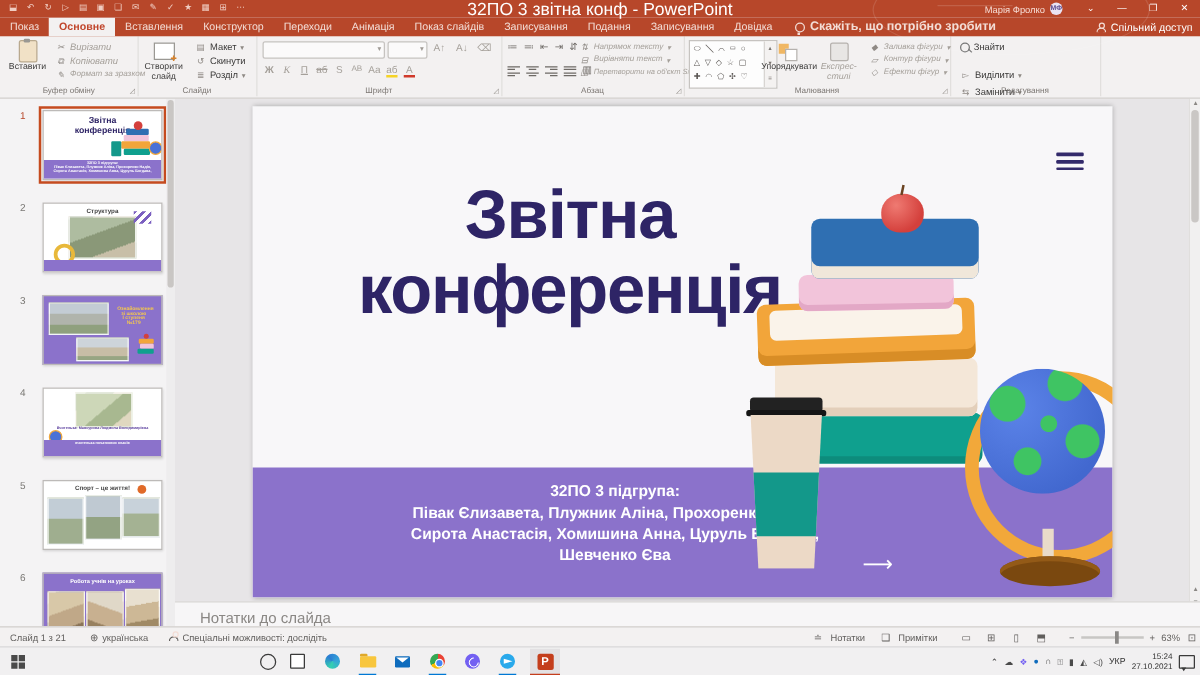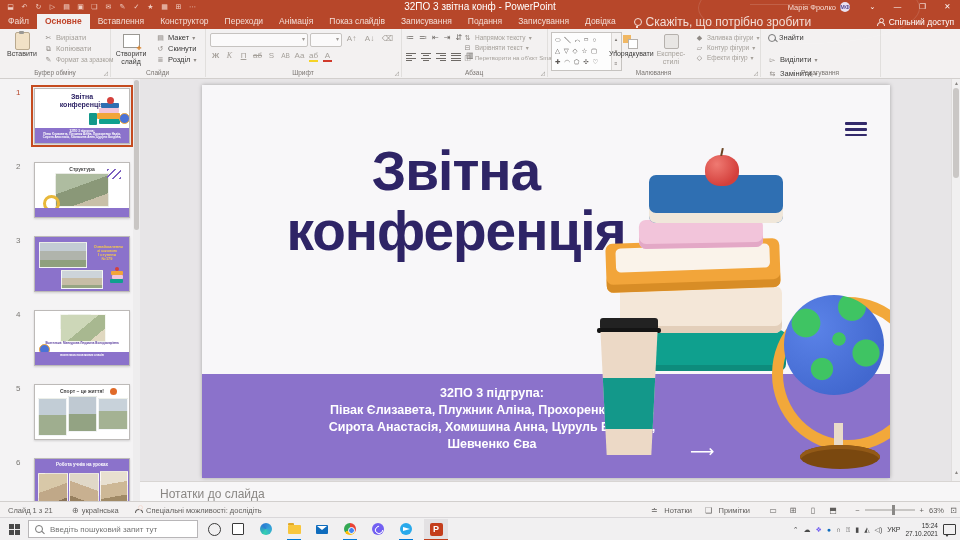--- a/index.html
+++ b/index.html
@@ -3,47 +3,47 @@
 <meta charset="utf-8">
 <style>
   html,body{margin:0;padding:0;background:#000;}
   .app{position:relative;width:960px;height:540px;font-family:"Liberation Sans",sans-serif;overflow:hidden;background:#e7e5e7;-webkit-font-smoothing:antialiased;}
   
   .titlebar{position:absolute;left:0;top:0;width:960px;height:14px;background:#b7472a;z-index:50;}
   .tb-deco{position:absolute;right:40px;top:-28px;width:220px;height:70px;border:1px solid rgba(255,255,255,.12);border-radius:50%;}
   .tb-deco2{position:absolute;right:150px;top:4px;width:60px;height:1px;background:rgba(255,255,255,.14);}
   .qa{position:absolute;left:4px;top:0;height:14px;display:flex;align-items:center;gap:1px;}
   .qa-i{width:13px;text-align:center;font-size:7px;color:#f0cdc2;line-height:14px;cursor:default;}
-  .tb-title{position:absolute;left:0;right:0;top:0;height:14px;line-height:14px;text-align:center;font-size:10px;color:#fff;pointer-events:none;}
+  .tb-title{position:absolute;left:0;right:0;top:0;height:14px;line-height:14px;text-align:center;font-size:14px;color:#fff;pointer-events:none;}
   .tb-right{position:absolute;right:0;top:0;height:14px;display:flex;align-items:center;}
   .tb-user{font-size:7.5px;color:#f6ddd5;margin-right:4px;}
   .avatar{width:10px;height:10px;border-radius:50%;background:#e9e2f2;color:#5b4a8e;font-size:5.5px;font-weight:bold;text-align:center;line-height:10px;margin-right:10px;}
   .winbtn{width:25px;height:14px;color:#fff;font-size:7.5px;text-align:center;line-height:14px;}
   
   .tabsrow{position:absolute;left:0;top:14px;width:960px;height:15px;background:#b7472a;display:flex;align-items:stretch;z-index:49;}
   .rtab{padding:0 8px;font-size:8.5px;color:#f3ddd6;line-height:15px;white-space:nowrap;}
   .rtab.sel{background:#f3f1f1;color:#c0452b;font-weight:bold;}
   .tellme{display:flex;align-items:center;gap:4px;margin-left:10px;}
   .bulb{width:6px;height:6px;border:1px solid #f3ddd6;border-radius:50%;position:relative;}
   .bulb::after{content:"";position:absolute;left:1.5px;bottom:-3px;width:2px;height:2px;background:#f3ddd6;}
-  .tellme span{font-size:12px;color:#f3ddd6;white-space:nowrap;}
+  .tellme span{font-size:10px;color:#f3ddd6;white-space:nowrap;font-weight:bold;}
   .share{position:absolute;right:6px;top:0;height:15px;display:flex;align-items:center;gap:4px;}
   .person{width:6px;height:3px;border:1px solid #f3ddd6;border-bottom:none;border-radius:4px 4px 0 0;position:relative;margin-top:4px;}
   .person::before{content:"";position:absolute;left:1.5px;top:-5px;width:3px;height:3px;border:1px solid #f3ddd6;border-radius:50%;}
   .share span{font-size:8.5px;color:#fff;}
   
   .ribbon{position:absolute;left:0;top:29px;width:960px;height:49px;background:#f3f1f1;border-bottom:1px solid #d2cfcd;z-index:48;}
   .grp{position:absolute;top:0;height:48px;border-right:1px solid #e1dfdd;}
   .grp-label{position:absolute;left:0;right:0;bottom:1px;text-align:center;font-size:6.5px;color:#7b7672;}
   .dl{position:absolute;right:2px;bottom:1px;font-size:5.5px;color:#908b86;}
   .big{position:absolute;top:3px;width:38px;text-align:center;}
   .big .bicon{height:18px;display:flex;align-items:center;justify-content:center;}
   .big .blabel{font-size:7px;line-height:8px;color:#3b3a39;}
   .sm{position:absolute;height:11px;display:flex;align-items:center;gap:3px;font-size:7.5px;color:#3b3a39;white-space:nowrap;}
-  .sm.dim,.blabel.dim{color:#a5a09a;}
+  .sm.dim,.blabel.dim{color:#a5a09a;font-style:italic;}
   .smico{font-size:7px;width:9px;text-align:center;color:#8f8a85;}
   .clipboard-ic{width:13px;height:16px;background:#f1e1c6;border:1px solid #b9a98e;border-radius:2px;position:relative;}
   .clipboard-ic::before{content:"";position:absolute;left:3px;top:-2px;width:5px;height:3px;background:#9a9893;border-radius:1px;}
   .newslide-ic{width:15px;height:12px;background:#fff;border:1px solid #9a9893;position:relative;}
   .newslide-ic::after{content:"✚";position:absolute;right:-3px;bottom:-4px;font-size:6px;color:#d8822a;}
   .combo{height:12px;border:1px solid #c6c3c0;background:#fbfafa;border-radius:2px;position:relative;}
   .combo::after{content:"▾";position:absolute;right:2px;top:1px;font-size:6px;color:#a09b96;}
   .fbtn{font-size:8px;color:#4e4a46;width:13px;text-align:center;position:relative;}
   .fbtn.dim{color:#a5a09a;}
   .ubar{position:absolute;left:2px;right:2px;bottom:-2px;height:2.5px;}
@@ -178,21 +178,21 @@
       <span class="tb-user">Марія Фролко</span>
       <span class="avatar">МФ</span>
       <span class="winbtn">⌄</span>
       <span class="winbtn">—</span>
       <span class="winbtn">❐</span>
       <span class="winbtn">✕</span>
     </div>
   </div>
 
   <div class="tabsrow">
-    <span class="rtab">Файл</span>
+    <span class="rtab">Показ</span>
     <span class="rtab sel">Основне</span>
     <span class="rtab">Вставлення</span>
     <span class="rtab">Конструктор</span>
     <span class="rtab">Переходи</span>
     <span class="rtab">Анімація</span>
     <span class="rtab">Показ слайдів</span>
     <span class="rtab">Записування</span>
     <span class="rtab">Подання</span>
     <span class="rtab">Записування</span>
     <span class="rtab">Довідка</span>
@@ -563,24 +563,20 @@
       </div>
   </div>
 
   <div class="taskbar">
     <div class="start">
         <i></i>
         <i></i>
         <i></i>
         <i></i>
       </div>
-    <div class="tsearch">
-      <span class="mag"></span>
-      <input type="text" placeholder="Введіть пошуковий запит тут" style="">
-    </div>
     <div class="tico" style="left:206px;">
         <span class="cortana"></span>
       </div>
     <div class="tico" style="left:230px;">
         <span class="taskview"></span>
       </div>
     <div class="tico" style="left:258px;">
         <span class="edge"></span>
       </div>
     <div class="tico" style="left:286px;">

